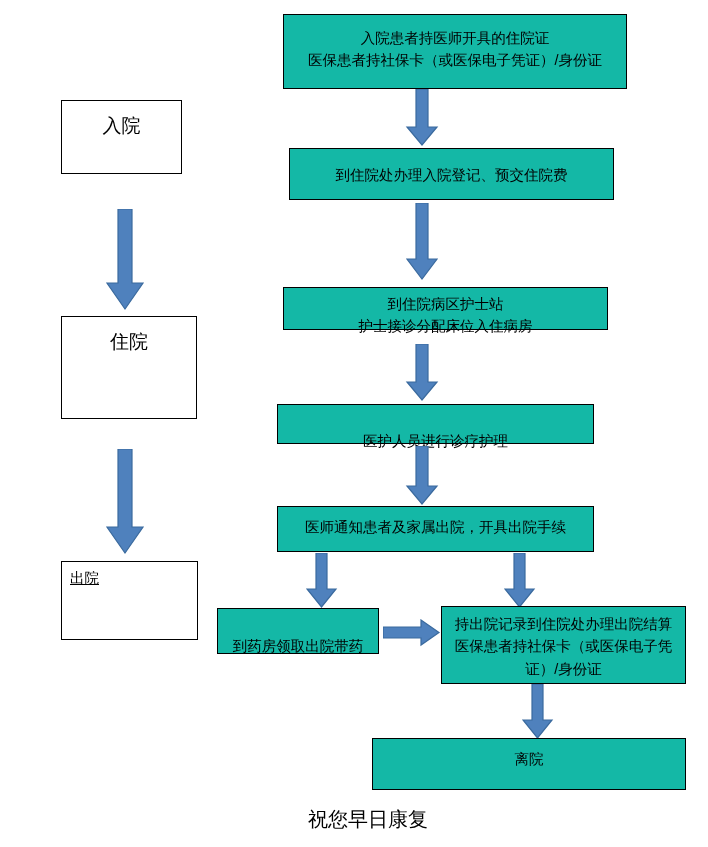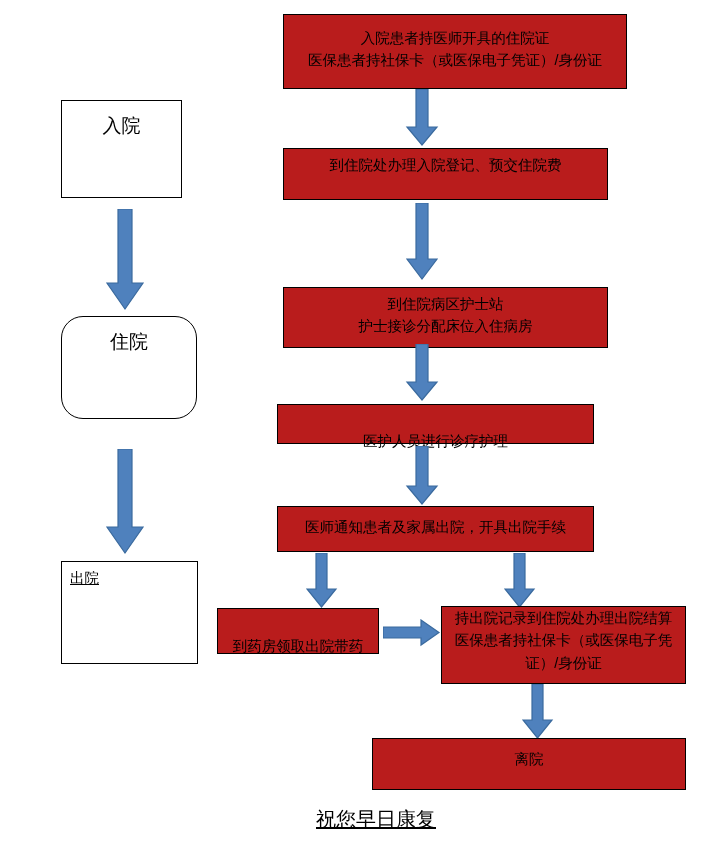--- a/index.html
+++ b/index.html
@@ -18,21 +18,21 @@
     height: 847px;
     background: #ffffff;
     overflow: hidden;
   }
 
   
   .node {
     position: absolute;
     box-sizing: border-box;
     border: 1px solid #000000;
-    background: #b91c1c;
+    background: #14b8a6;
     font-family: "Liberation Sans", "DejaVu Sans", sans-serif;
     font-size: 14.5px;
     line-height: 1.55;
     color: #000000;
     text-align: center;
     padding-top: 7px;
     white-space: pre-line;
   }
   
   .stage {
@@ -69,56 +69,56 @@
     position: absolute;
     line-height: 0;
   }
   .arrow svg { display: block; }
 </style>
 </head>
 <body>
 
 <div id="canvas">
 
-  <div class="stage" style="left:61px; top:100px; width:121px; height:98px;">入院</div>
+  <div class="stage" style="left:61px; top:100px; width:121px; height:74px;">入院</div>
 
   <div class="arrow" style="left:105px; top:209px;">
     <svg width="40" height="102" viewBox="0 0 40 102">
       <polygon points="13,0 27,0 27,74 38,74 20,100 2,74 13,74" fill="#4F81BD" stroke="#3A6A9E" stroke-width="1.2"></polygon>
     </svg>
   </div>
 
-  <div class="stage" style="left:61px; top:316px; width:136px; height:103px;border-radius:22px;">住院</div>
+  <div class="stage" style="left:61px; top:316px; width:136px; height:103px;">住院</div>
 
   <div class="arrow" style="left:105px; top:449px;">
     <svg width="40" height="106" viewBox="0 0 40 106">
       <polygon points="13,0 27,0 27,78 38,78 20,104 2,78 13,78" fill="#4F81BD" stroke="#3A6A9E" stroke-width="1.2"></polygon>
     </svg>
   </div>
 
-  <div class="stage left-aligned" style="left:61px; top:561px; width:137px; height:103px;text-decoration:underline;">出院</div>
+  <div class="stage left-aligned" style="left:61px; top:561px; width:137px; height:79px;text-decoration:underline;">出院</div>
 
   <div class="node" style="left:283px; top:14px; width:344px; height:75px; padding-top:12px;">入院患者持医师开具的住院证
 医保患者持社保卡（或医保电子凭证）/身份证</div>
 
   <div class="arrow" style="left:405px; top:89px;">
     <svg width="34" height="58" viewBox="0 0 34 58">
       <polygon points="11,0 23,0 23,38 32,38 17,56 2,38 11,38" fill="#4F81BD" stroke="#3A6A9E" stroke-width="1.2"></polygon>
     </svg>
   </div>
 
-  <div class="node" style="left:283px; top:148px; width:325px; height:52px; padding-top:5px;">到住院处办理入院登记、预交住院费</div>
+  <div class="node" style="left:289px; top:148px; width:325px; height:52px; padding-top:15px;">到住院处办理入院登记、预交住院费</div>
 
   <div class="arrow" style="left:405px; top:203px;">
     <svg width="34" height="78" viewBox="0 0 34 78">
       <polygon points="11,0 23,0 23,56 32,56 17,76 2,56 11,56" fill="#4F81BD" stroke="#3A6A9E" stroke-width="1.2"></polygon>
     </svg>
   </div>
 
-  <div class="node" style="left:283px; top:287px; width:325px; height:61px; padding-top:5px;">到住院病区护士站
+  <div class="node" style="left:283px; top:287px; width:325px; height:43px; padding-top:5px;">到住院病区护士站
 护士接诊分配床位入住病房</div>
 
   <div class="arrow" style="left:405px; top:344px;">
     <svg width="34" height="58" viewBox="0 0 34 58">
       <polygon points="11,0 23,0 23,38 32,38 17,56 2,38 11,38" fill="#4F81BD" stroke="#3A6A9E" stroke-width="1.2"></polygon>
     </svg>
   </div>
 
   <div class="node" style="left:277px; top:404px; width:317px; height:40px; padding-top:25px;">医护人员进行诊疗护理</div>
 
@@ -143,27 +143,27 @@
   </div>
 
   <div class="node" style="left:217px; top:608px; width:162px; height:46px; padding-top:26px;">到药房领取出院带药</div>
 
   <div class="arrow" style="left:383px; top:619px;">
     <svg width="58" height="28" viewBox="0 0 58 28">
       <polygon points="0,8 38,8 38,1 56,13.5 38,26 38,19 0,19" fill="#4F81BD" stroke="#3A6A9E" stroke-width="1.2"></polygon>
     </svg>
   </div>
 
-  <div class="node" style="left:441px; top:606px; width:245px; height:78px; padding-top:0;">持出院记录到住院处办理出院结算
+  <div class="node" style="left:441px; top:606px; width:245px; height:78px; padding-top:6px;">持出院记录到住院处办理出院结算
 医保患者持社保卡（或医保电子凭
 证）/身份证</div>
 
   <div class="arrow" style="left:522px; top:684px;">
     <svg width="32" height="56" viewBox="0 0 32 56">
       <polygon points="10,0 21,0 21,36 30,36 15.5,54 1,36 10,36" fill="#4F81BD" stroke="#3A6A9E" stroke-width="1.2"></polygon>
     </svg>
   </div>
 
   <div class="node" style="left:372px; top:738px; width:314px; height:52px; padding-top:9px;">离院</div>
 
-  <div class="footer-note" style="left:316px; top:806px;text-decoration:underline;">祝您早日康复</div>
+  <div class="footer-note" style="left:308px; top:806px;">祝您早日康复</div>
 
 </div>
 
 </body></html>

